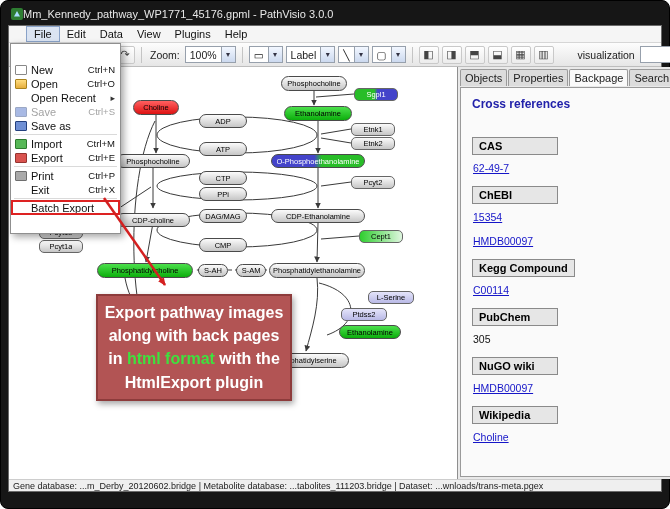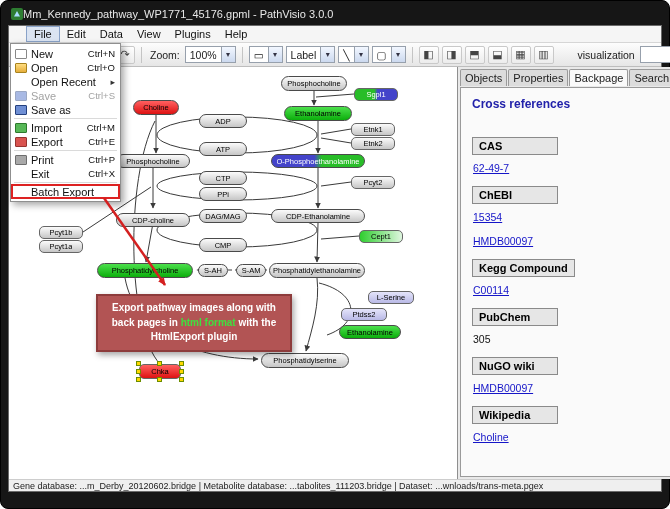--- a/index.html
+++ b/index.html
@@ -39,36 +39,36 @@
   .f-green2{background:linear-gradient(90deg,#2fce2f,#dff6df)}
   .f-red{background:linear-gradient(#ff6060,#de1212)}
   .f-bg{background:linear-gradient(90deg,#4444ca 0 46%,#28bd28 54% 100%);color:#fff}
   .f-gb{background:linear-gradient(90deg,#28bd28 0 46%,#4444ca 54% 100%);color:#fff}
   .f-lav{background:linear-gradient(#e4e4fa,#b9b9e6)}
   .hdl{position:absolute;width:5px;height:5px;background:#ffd800;border:1px solid #6b8e00;z-index:6}
   .hdl-nw{left:-4px;top:-4px}.hdl-n{left:50%;margin-left:-3px;top:-4px}.hdl-ne{right:-4px;top:-4px}
   .hdl-e{right:-4px;top:50%;margin-top:-3px}.hdl-se{right:-4px;bottom:-4px}
   .hdl-s{left:50%;margin-left:-3px;bottom:-4px}.hdl-sw{left:-4px;bottom:-4px}.hdl-w{left:-4px;top:50%;margin-top:-3px}
   
-  .callout{position:absolute;left:87px;top:227px;width:196px;z-index:25;background:#b25454;border:2px solid #8d3b3b;color:#fff;font-weight:bold;font-size:10px;line-height:1.45;text-align:center;padding:5px 6px;box-shadow:2px 3px 6px rgba(0,0,0,.35)}
+  .callout{position:absolute;left:87px;top:227px;width:196px;z-index:25;background:#b25454;border:2px solid #8d3b3b;color:#fff;font-weight:bold;font-size:16px;line-height:1.45;text-align:center;padding:5px 6px;box-shadow:2px 3px 6px rgba(0,0,0,.35)}
   .callout .hl-green{color:#3fe03f}
   
   .sidebar{flex:1;position:relative;background:#e9e9e9}
   .tabs{display:flex;gap:1px;padding:2px 1px 0 2px;height:19px}
   .tab{font-size:11px;padding:2px 4px 1px;background:#dcdcdc;border:1px solid #9a9a9a;border-bottom:none;border-radius:2px 2px 0 0;color:#222;white-space:nowrap}
   .tab.active{background:#fafafa;position:relative;z-index:2}
   .sidecontent{position:absolute;left:2px;right:2px;top:20px;bottom:2px;background:#fafafa;border:1px solid #9a9a9a;padding:9px 11px;overflow:hidden}
   .xref-heading{color:#2222aa;font-weight:bold;font-size:12px;margin-bottom:26px}
   .secbox{display:table;background:#e6e6e6;border:1px solid #8a8a8a;font-weight:bold;font-size:11px;padding:2px 6px;min-width:86px;color:#000}
   .secval{font-size:10.5px;margin:7px 0 12px 1px;color:#111}
   .secval.link{color:#1515c8;text-decoration:underline}
   
   .statusbar{position:absolute;left:0;right:0;bottom:0;height:12px;background:#efefef;border-top:1px solid #cdcdcd;font-size:9px;color:#222;padding:0 4px;display:flex;align-items:center;white-space:nowrap;overflow:hidden}
   
-  .filemenu{position:absolute;top:17px;left:1px;width:111px;background:#fff;border:1px solid #8f8f8f;box-shadow:3px 3px 7px rgba(0,0,0,.35);z-index:40;padding:2px 1px;font-size:11px}
+  .filemenu{position:absolute;top:17px;left:1px;width:111px;background:#fff;border:1px solid #8f8f8f;box-shadow:3px 3px 7px rgba(0,0,0,.35);z-index:40;padding:18px 1px;font-size:11px}
   .mitem{display:flex;align-items:center;height:13px;padding:0 4px 0 3px;gap:4px;color:#111;position:relative;margin:1px 0}
   .mitem.dis{color:#a3a3a3}
   .mitem.dis .micon{opacity:.45}
   .mitem.hl{outline:2px solid #dd2222;outline-offset:-1px}
   .micon{width:12px;height:10px;flex:none;border-radius:1px}
   .ic-new{background:#fff;border:1px solid #888}
   .ic-open{background:linear-gradient(#ffdd80,#e6ae3c);border:1px solid #a8831e}
   .ic-save{background:#3f66c4;border:1px solid #24407e}
   .ic-saveas{background:#6f8fd4;border:1px solid #24407e}
   .ic-import{background:#57b857;border:1px solid #2d7a2d}

